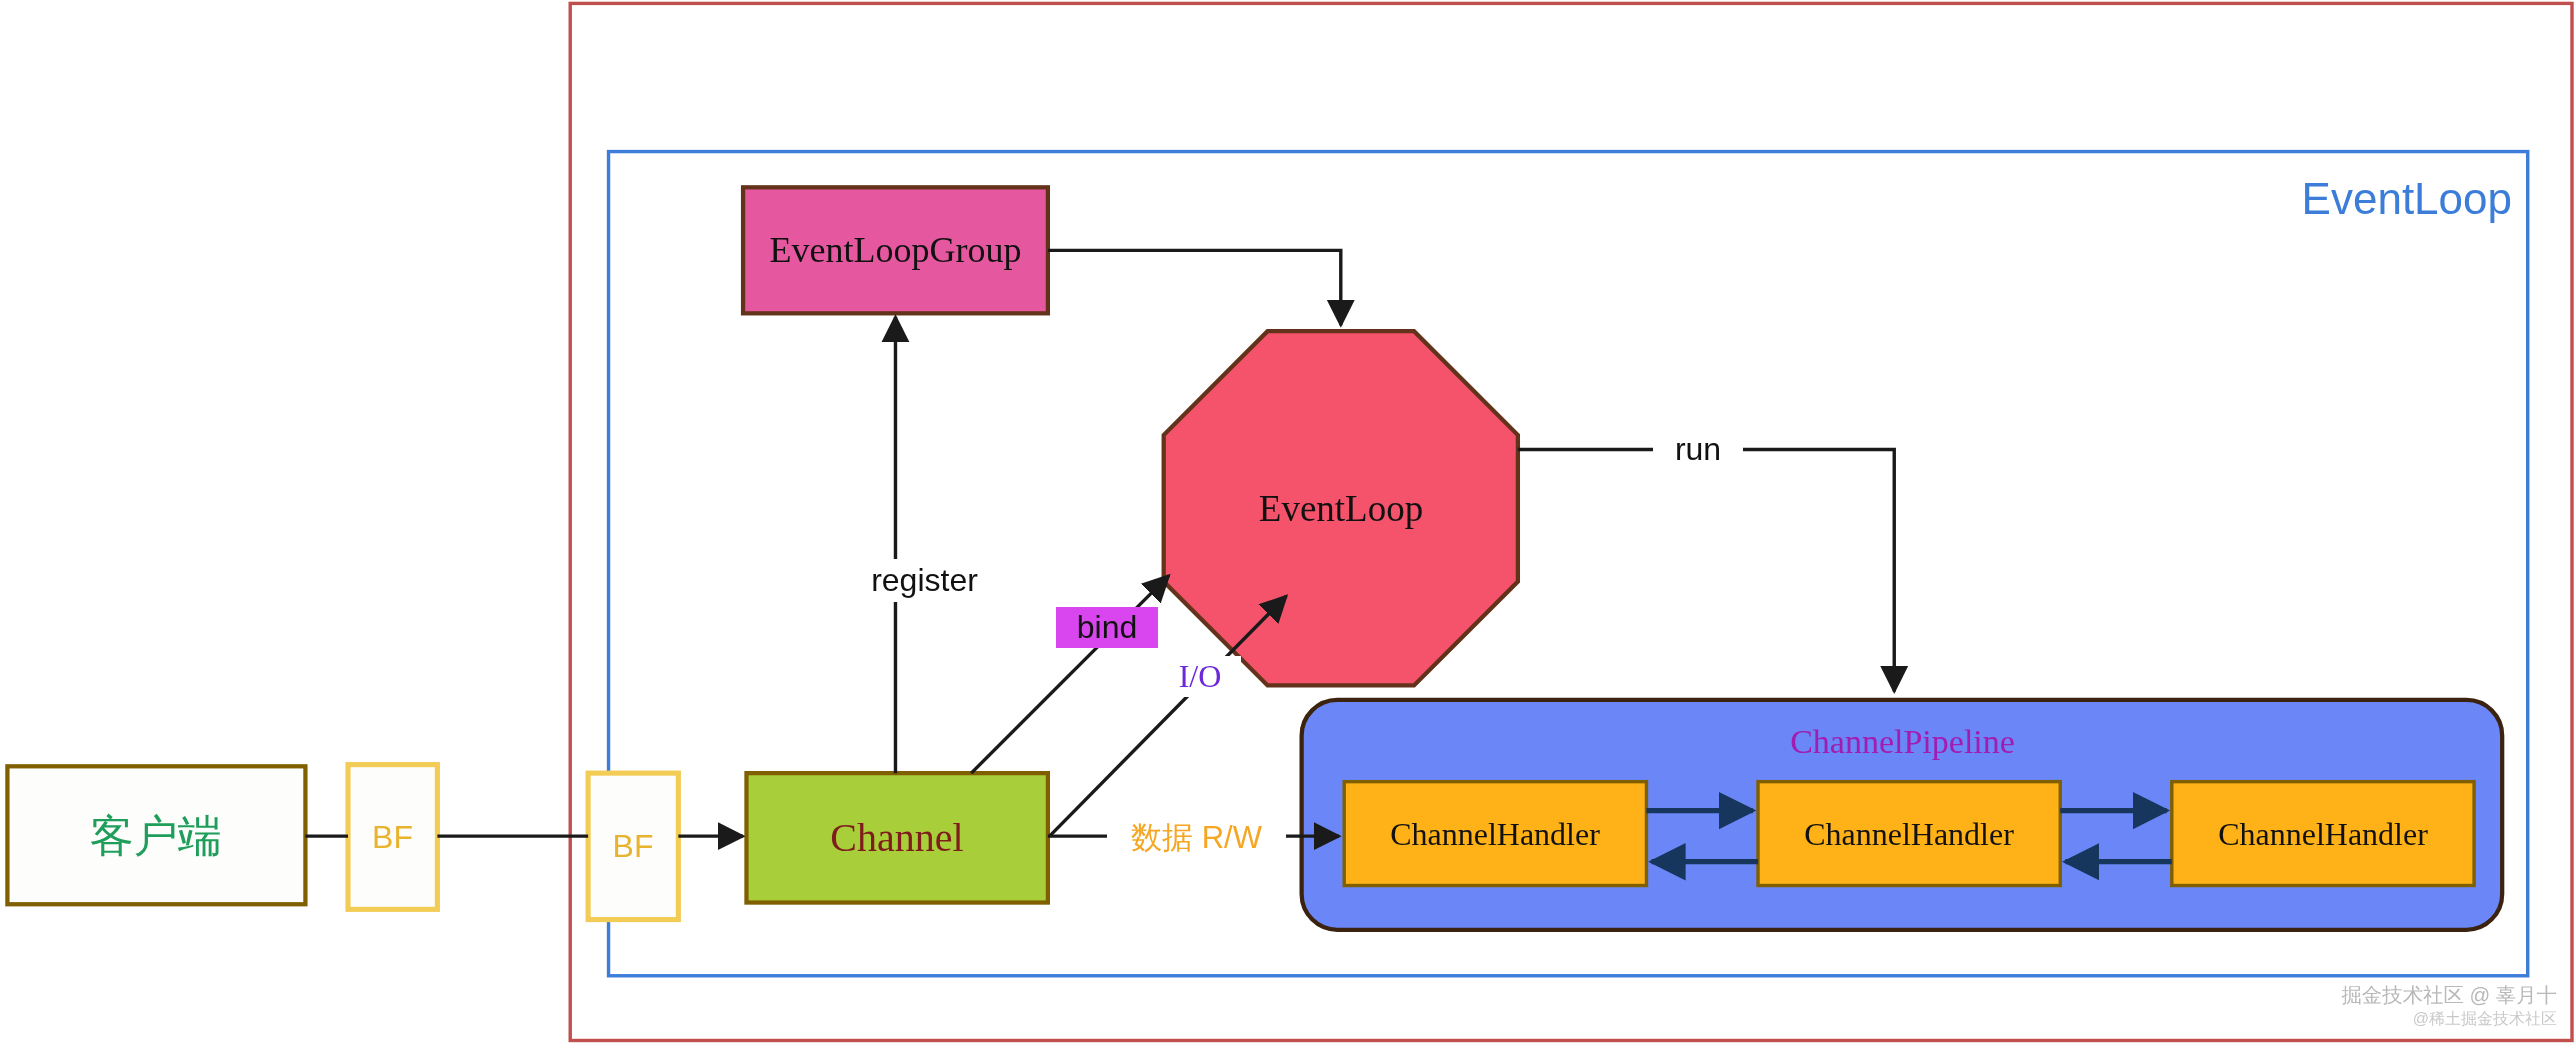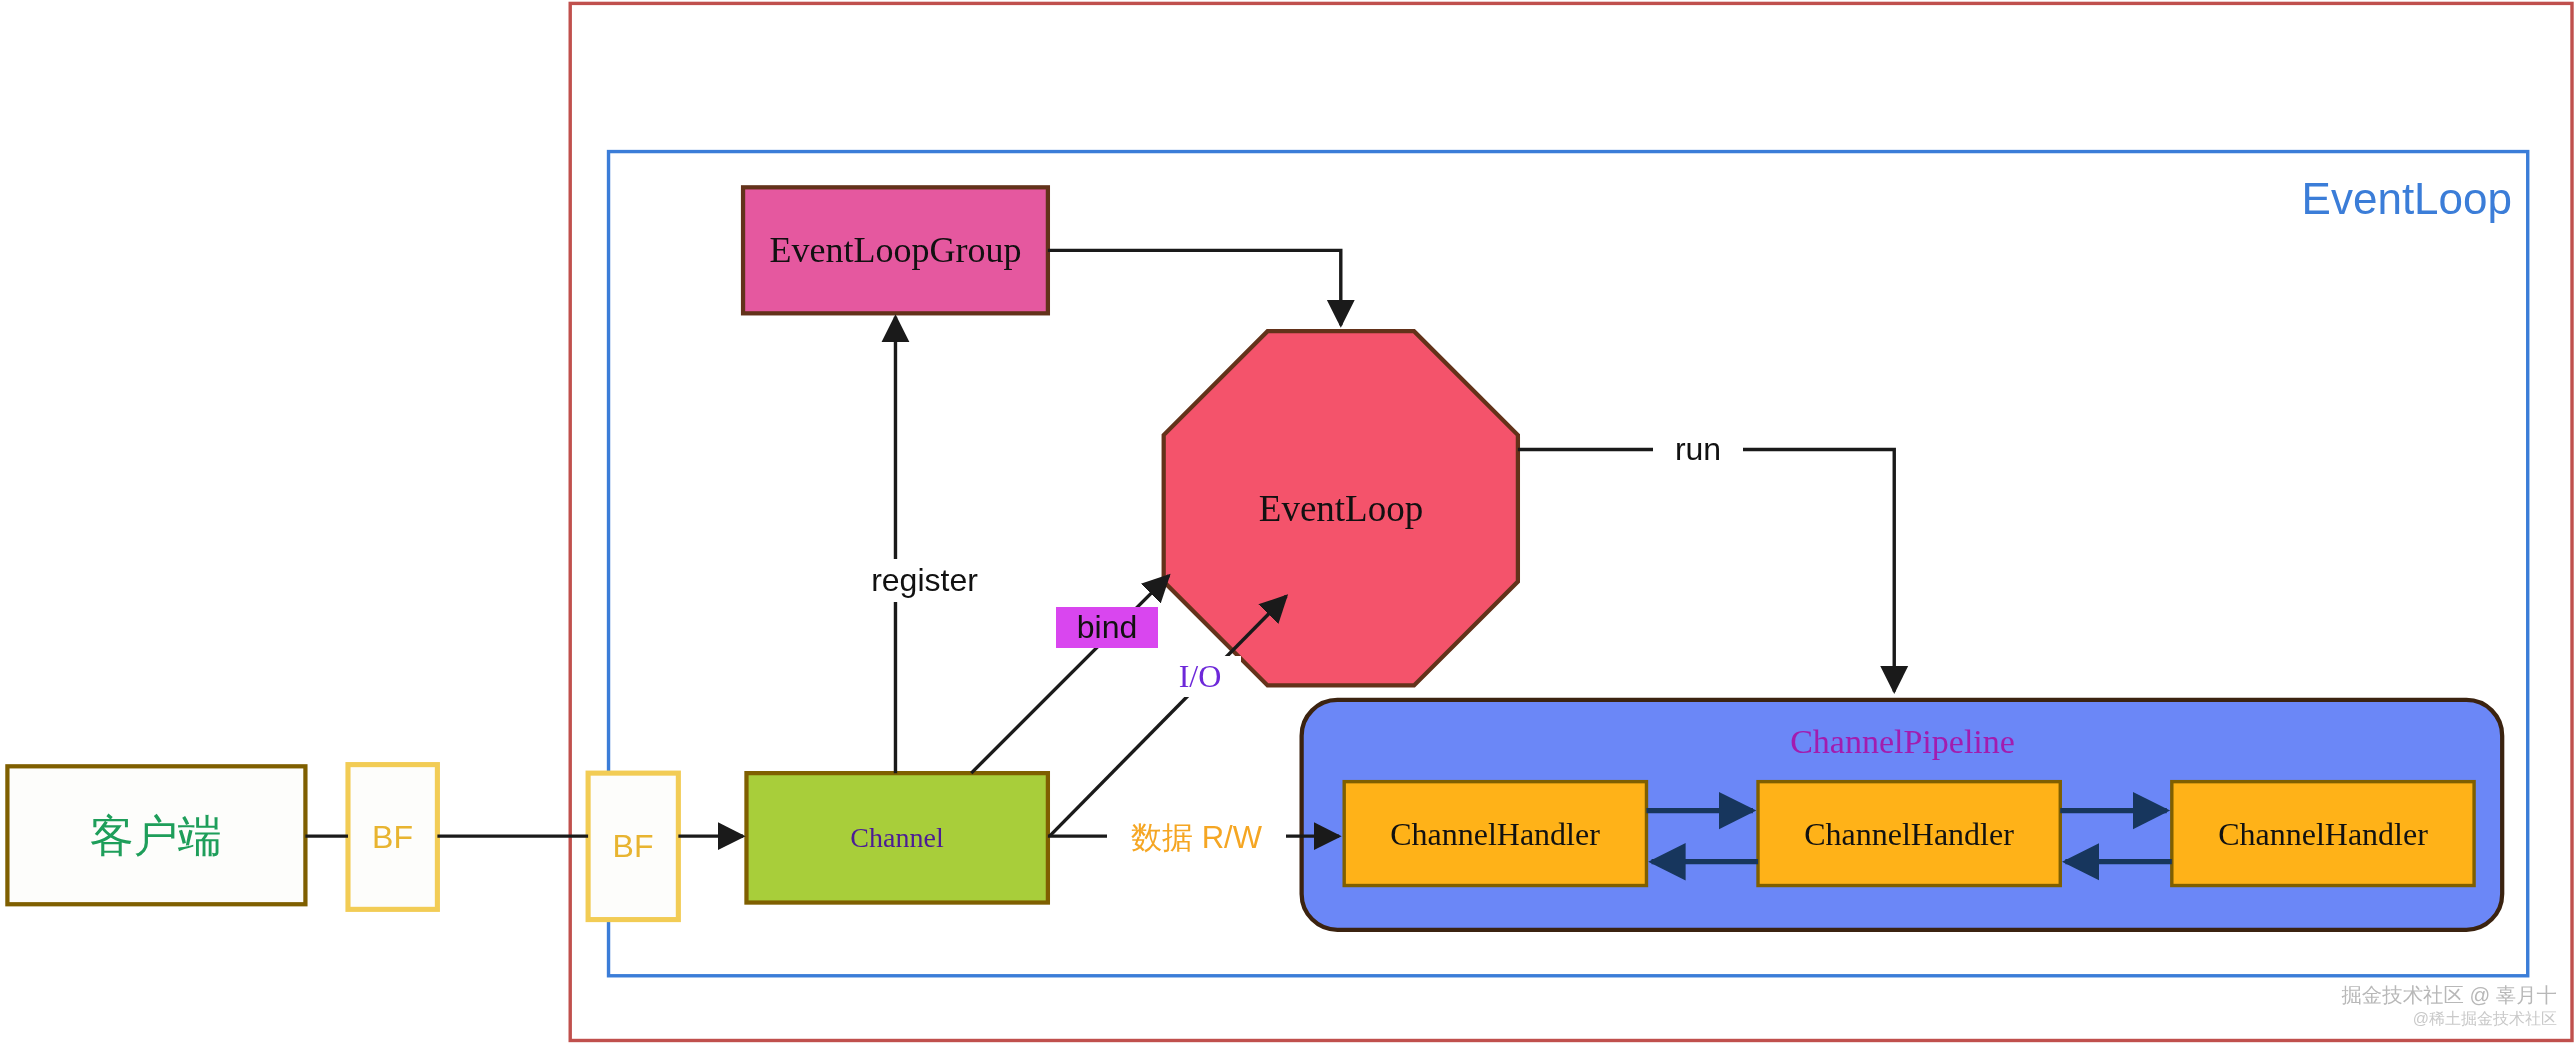--- a/index.html
+++ b/index.html
@@ -99,21 +99,21 @@
 
 
   <div class="node-label sans" style="left:2205px; top:169px; width:307px; height:60px; font-size:44px; color:#3b7dd8; justify-content:flex-end;">EventLoop</div>
 
   <div class="node-label sans" style="left:6.8px; top:767px; width:298px; height:138px; font-size:44px; color:#1e9e5a;">客户端</div>
 
   <div class="node-label sans" style="left:348px; top:765px; width:89px; height:145px; font-size:32px; color:#e8b430;">BF</div>
 
   <div class="node-label sans" style="left:588px; top:773px; width:90px; height:147px; font-size:32px; color:#e8b430;">BF</div>
 
-  <div class="node-label serif" style="left:746px; top:773px; width:302px; height:129px; font-size:28px; color:#4c1d95;text-align:right;">Channel</div>
+  <div class="node-label serif" style="left:746px; top:773px; width:302px; height:129px; font-size:40px; color:#7f1d1d;text-align:right;">Channel</div>
 
   <div class="node-label serif" style="left:743px; top:187px; width:305px; height:126px; font-size:36px; color:#111111;">EventLoopGroup</div>
 
   <div class="node-label serif" style="left:1164px; top:435px; width:354px; height:147px; font-size:37px; color:#111111;">EventLoop</div>
 
   <div class="node-label serif" style="left:1302px; top:716px; width:1201px; height:51px; font-size:34px; color:#a21caf;">ChannelPipeline</div>
 
   <div class="node-label serif" style="left:1344px; top:782px; width:302px; height:104px; font-size:32px; color:#111111;">ChannelHandler</div>
 
   <div class="node-label serif" style="left:1758px; top:782px; width:302px; height:104px; font-size:32px; color:#111111;">ChannelHandler</div>

